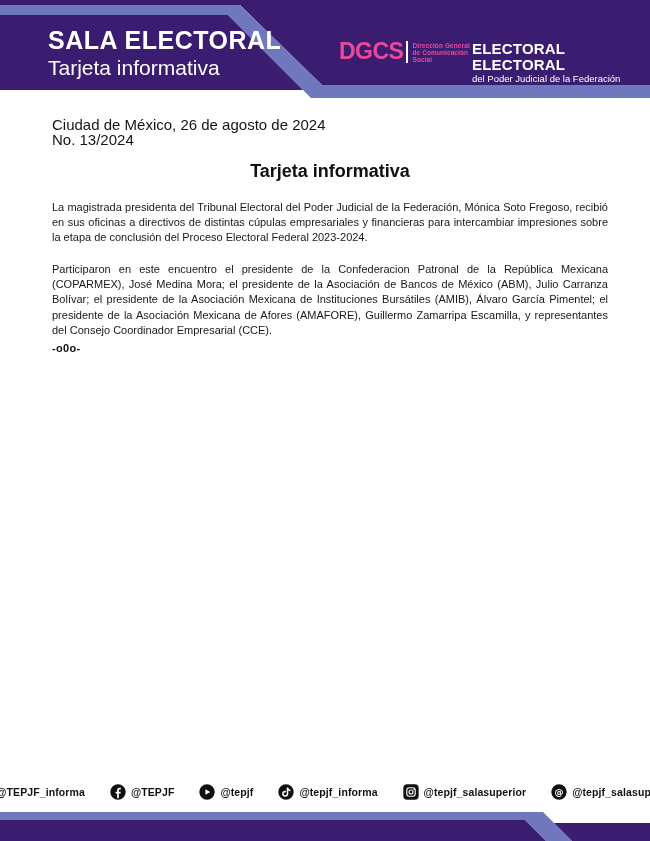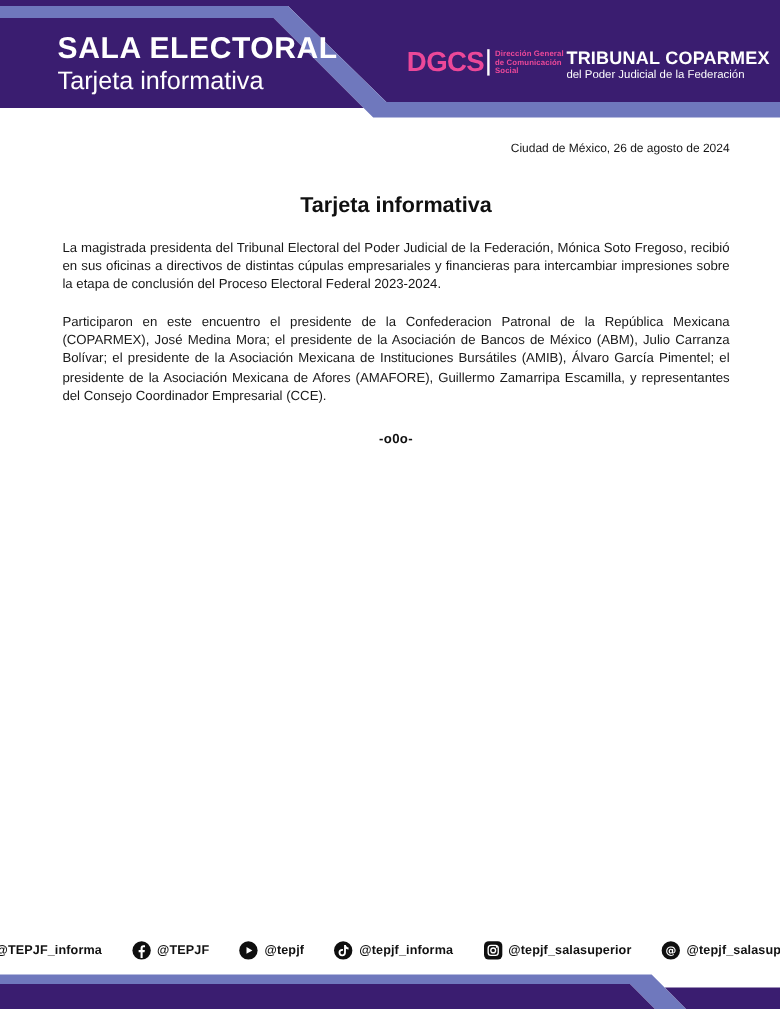--- a/index.html
+++ b/index.html
@@ -23,35 +23,35 @@
   .dgcs { position:absolute; left:339px; top:40px; display:flex; color:#ec4899; align-items:flex-start; }
   .dgcs-acr { font-size:23px; font-weight:700; letter-spacing:-0.5px; line-height:23px; }
   .dgcs-bar { width:2px; height:22px; background:#ffffff; margin:1px 4px 0 3px; }
   .dgcs-lines { font-size:6.5px; font-weight:700; line-height:7px; padding-top:2px; letter-spacing:0.1px; }
   .trib { position:absolute; left:472px; top:41px; color:#ffffff; }
   .trib-t { font-size:15px; font-weight:700; letter-spacing:0.2px; line-height:16px; }
   .trib-s { font-size:9.5px; font-weight:400; margin-top:1px; line-height:10px; }
 
   
   .dateline {
-    position:absolute; left:52px; top:117px; width:556px; text-align:right;
-    font-size:10px; line-height:15px; color:#151515;
+    position:absolute; left:52px; top:117px; width:556px; 
+    font-size:15px; line-height:15px; color:#151515;
   }
   .doc-title {
     position:absolute; left:52px; top:161px; width:556px; margin:0;
     text-align:center; font-size:18px; font-weight:700; color:#101010;
   }
   .body-par {
     position:absolute; left:52px; width:556px; margin:0; text-align:justify;
     font-size:11px; line-height:15.2px; color:#181818;
   }
   .p1 { top:200px; }
   .p2 { top:262px; }
   .closing {
-    position:absolute; left:52px; top:360px; width:556px; text-align:center;
+    position:absolute; left:52px; top:342px; width:556px; 
     font-size:11px; font-weight:700; color:#101010; letter-spacing:0.3px;
   }
 
   
   .social {
     position:absolute; left:0; top:784px; width:650px;
     display:flex; justify-content:center; align-items:center; gap:25px;
   }
   .soc-item { display:flex; align-items:center; gap:5px; }
   .soc-item svg { display:block; }
@@ -75,26 +75,27 @@
     <span class="dgcs-acr">DGCS</span>
     <span class="dgcs-bar"></span>
     <span class="dgcs-lines">
       <span>Dirección General</span><br>
       <span>de Comunicación</span><br>
       <span>Social</span>
     </span>
   </div>
 
   <div class="trib">
-    <div class="trib-t">TRIBUNAL COPARMEX</div>
+    <div class="trib-t">ELECTORAL ELECTORAL</div>
     <div class="trib-s">del Poder Judicial de la Federación</div>
   </div>
 
   <div class="dateline">
     <div>Ciudad de México, 26 de agosto de 2024</div>
+    <div>No. 13/2024</div>
   </div>
 
   <h1 class="doc-title">Tarjeta informativa</h1>
 
   <p class="body-par p1">La magistrada presidenta del Tribunal Electoral del Poder Judicial de la Federación, Mónica Soto Fregoso, recibió en sus oficinas a directivos de distintas cúpulas empresariales y financieras para intercambiar impresiones sobre la etapa de conclusión del Proceso Electoral Federal 2023-2024.</p>
   <p class="body-par p2">Participaron en este encuentro el presidente de la Confederacion Patronal de la República Mexicana (COPARMEX), José Medina Mora; el presidente de la Asociación de Bancos de México (ABM), Julio Carranza Bolívar; el presidente de la Asociación Mexicana de Instituciones Bursátiles (AMIB), Álvaro García Pimentel; el presidente de la Asociación Mexicana de Afores (AMAFORE), Guillermo Zamarripa Escamilla, y representantes del Consejo Coordinador Empresarial (CCE).</p>
 
   <div class="closing">-o0o-</div>
 
   <div class="social">

